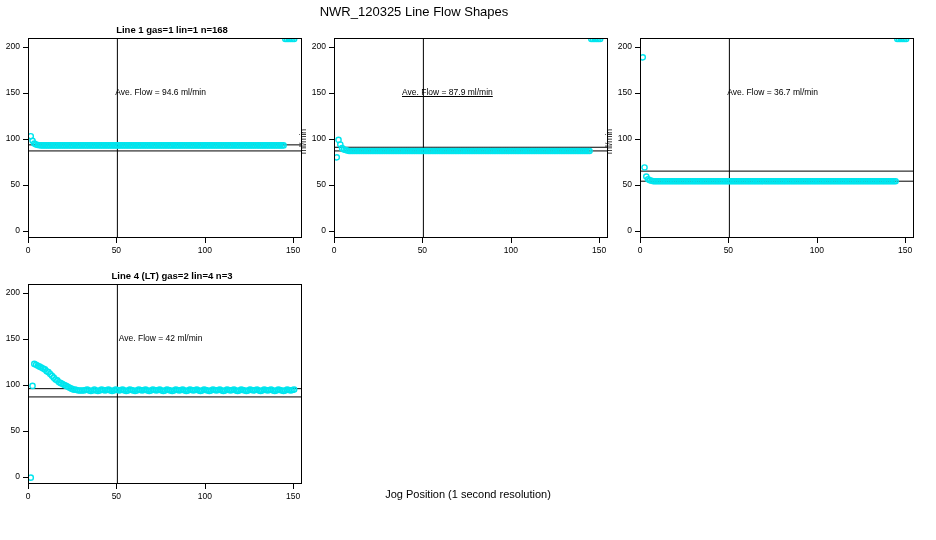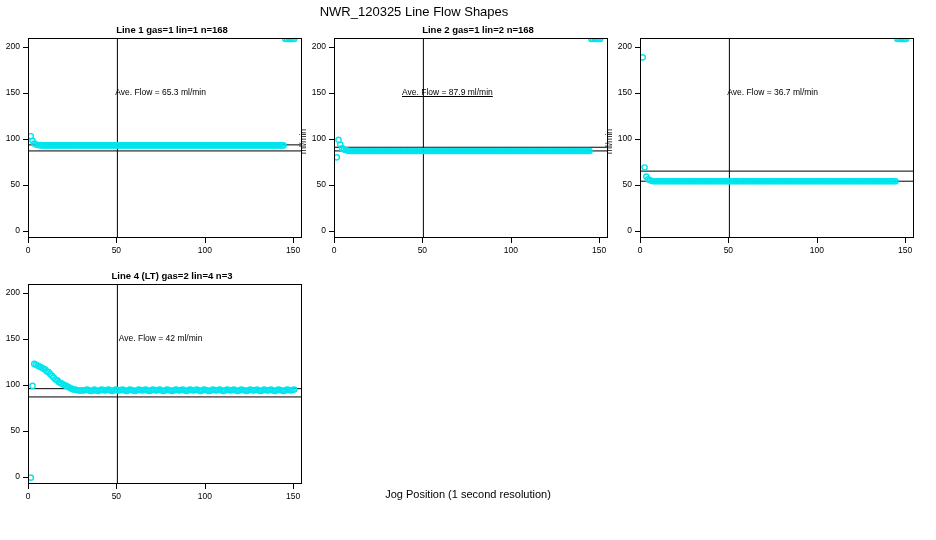--- a/index.html
+++ b/index.html
@@ -258,43 +258,40 @@
           <circle cx="254.55483870967743" cy="106.42201834862385" r="2.6" fill="none" stroke="#00e5ee" stroke-width="1.4"></circle>
           <circle cx="256.3225806451613" cy="NaN" r="2.6" fill="none" stroke="#00e5ee" stroke-width="1.4"></circle>
           <circle cx="258.09032258064514" cy="NaN" r="2.6" fill="none" stroke="#00e5ee" stroke-width="1.4"></circle>
           <circle cx="259.85806451612905" cy="NaN" r="2.6" fill="none" stroke="#00e5ee" stroke-width="1.4"></circle>
           <circle cx="261.6258064516129" cy="NaN" r="2.6" fill="none" stroke="#00e5ee" stroke-width="1.4"></circle>
           <circle cx="263.39354838709676" cy="NaN" r="2.6" fill="none" stroke="#00e5ee" stroke-width="1.4"></circle>
           <circle cx="265.16129032258067" cy="NaN" r="2.6" fill="none" stroke="#00e5ee" stroke-width="1.4"></circle>
         </g>
       </svg>
     </div>
-    <div class="ann" style="left: 100.581px; top: 87.0459px; width: 120px; text-align: center;">Ave. Flow =  65.3 ml/min</div>
+    <div class="ann" style="left: 100.581px; top: 87.0459px; width: 120px; text-align: center;">Ave. Flow =  94.6 ml/min</div>
     <div class="tickmark" style="left: 23px; top: 230.661px; width: 5px; height: 1px;"></div>
     <div class="ytick-label" style="left: -2px; top: 224.661px; width: 22px;">0</div>
     <div class="tickmark" style="left: 23px; top: 184.789px; width: 5px; height: 1px;"></div>
     <div class="ytick-label" style="left: -2px; top: 178.789px; width: 22px;">50</div>
     <div class="tickmark" style="left: 23px; top: 138.917px; width: 5px; height: 1px;"></div>
     <div class="ytick-label" style="left: -2px; top: 132.917px; width: 22px;">100</div>
     <div class="tickmark" style="left: 23px; top: 93.0459px; width: 5px; height: 1px;"></div>
     <div class="ytick-label" style="left: -2px; top: 87.0459px; width: 22px;">150</div>
     <div class="tickmark" style="left: 23px; top: 47.1743px; width: 5px; height: 1px;"></div>
     <div class="ytick-label" style="left: -2px; top: 41.1743px; width: 22px;">200</div>
     <div class="tickmark" style="left: 28px; top: 238px; width: 1px; height: 5px;"></div>
     <div class="xtick-label" style="left: 13px; top: 245px; width: 30px;">0</div>
     <div class="tickmark" style="left: 116.387px; top: 238px; width: 1px; height: 5px;"></div>
     <div class="xtick-label" style="left: 101.387px; top: 245px; width: 30px;">50</div>
     <div class="tickmark" style="left: 204.774px; top: 238px; width: 1px; height: 5px;"></div>
     <div class="xtick-label" style="left: 189.774px; top: 245px; width: 30px;">100</div>
     <div class="tickmark" style="left: 293.161px; top: 238px; width: 1px; height: 5px;"></div>
     <div class="xtick-label" style="left: 278.161px; top: 245px; width: 30px;">150</div>
     <div class="axis-y-label" style="left: -8px; top: 154px;">ml/min</div>
-    <div class="panel" style="left: 334px; top: 24px; width: 274px; height: 12px;">
-      <div class="panel-title">Line 2 gas=1 lin=2 n=168</div>
-    </div>
     <div class="plotbox" style="left: 334px; top: 38px; width: 274px; height: 200px;">
       <svg class="overlay" width="274" height="200">
         <line x1="0" x2="274" y1="108.25688073394495" y2="108.25688073394495" stroke="#000000" stroke-width="1"></line>
         <line x1="0" x2="274" y1="111.92660550458714" y2="111.92660550458714" stroke="#000000" stroke-width="1"></line>
         <line y1="0" y2="200" x1="88.38709677419355" x2="88.38709677419355" stroke="#000000" stroke-width="1"></line>
         <g>
           <circle cx="1.767741935483871" cy="118.34862385321101" r="2.6" fill="none" stroke="#00e5ee" stroke-width="1.4"></circle>
           <circle cx="3.535483870967742" cy="100.91743119266054" r="2.6" fill="none" stroke="#00e5ee" stroke-width="1.4"></circle>
           <circle cx="5.303225806451613" cy="105.5045871559633" r="2.6" fill="none" stroke="#00e5ee" stroke-width="1.4"></circle>
           <circle cx="7.070967741935484" cy="109.17431192660551" r="2.6" fill="none" stroke="#00e5ee" stroke-width="1.4"></circle>

